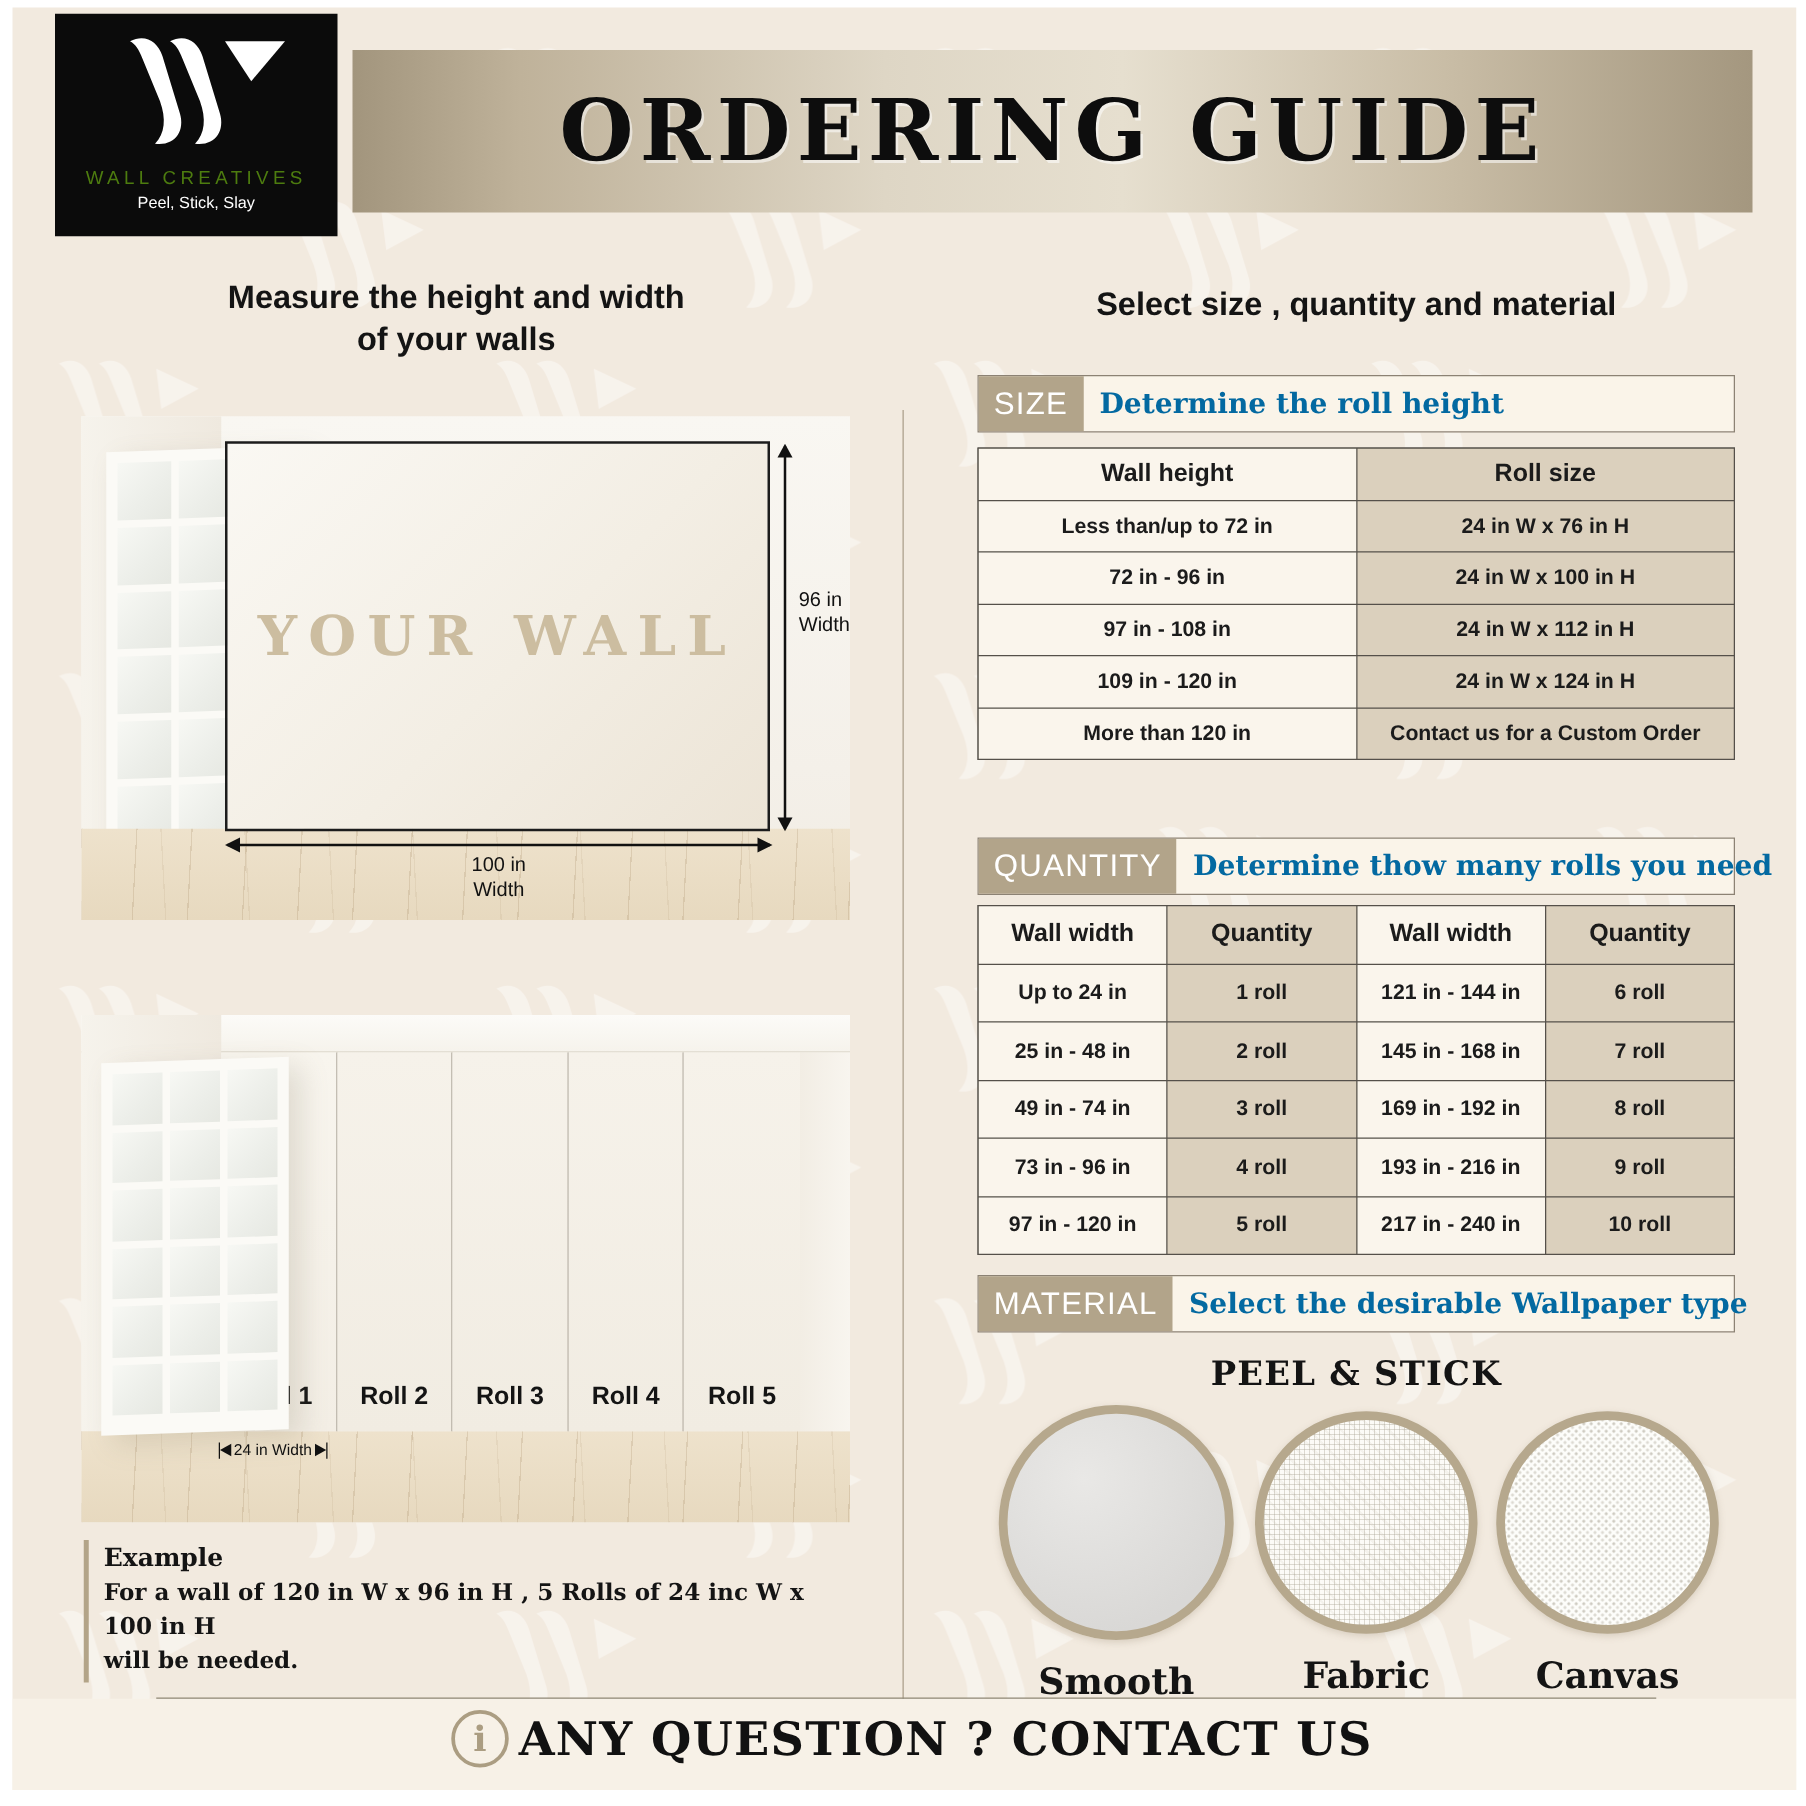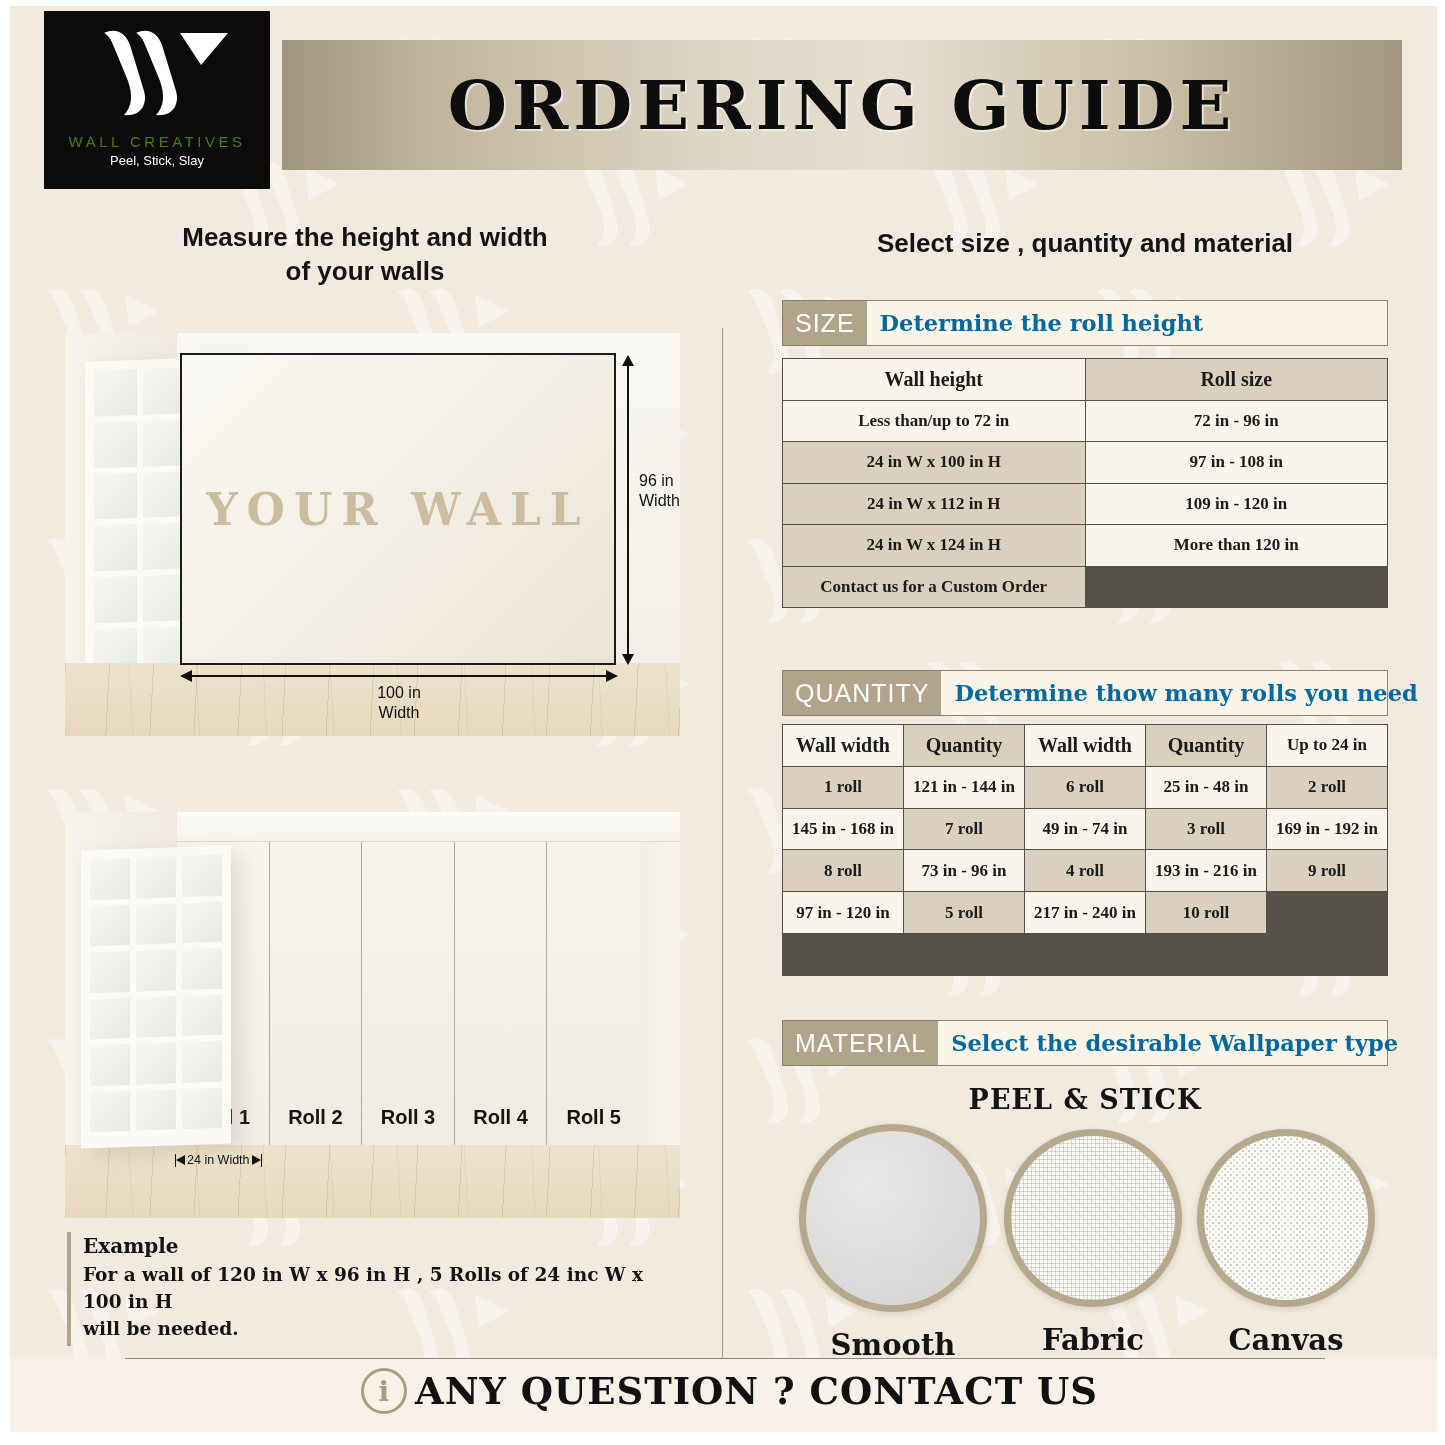--- a/index.html
+++ b/index.html
@@ -83,22 +83,22 @@
   
   .strip { position:absolute; left:772px; width:606px; height:46px; display:flex; align-items:stretch;
     border:1px solid #8c8274; background:#faf4e9; }
   .strip-label { background:#b2a48a; color:#ffffff; display:flex; align-items:center; padding:0 12px;
     font-size:25px; letter-spacing:1px; font-weight:400; }
   .strip-title { display:flex; align-items:center; padding:0 13px; font-family:"DejaVu Serif", serif; font-weight:700; font-size:22.5px; color:#0369a1; white-space:nowrap; }
   .s-size { top:294px; } .s-qty { top:664px; } .s-mat { top:1014px; }
 
   .dtable { position:absolute; left:772px; width:606px; display:grid; border:1px solid #55504a; background:#55504a; grid-gap:1px; }
   .t-size { top:352px; height:250px; grid-template-columns:1fr 1fr; grid-template-rows:repeat(6,1fr); }
-  .t-qty { top:718px; height:252px; grid-template-columns:1fr 1fr 1fr 1fr 1fr; grid-template-rows:repeat(6,1fr); }
-  .cell { display:flex; align-items:center; justify-content:center; font-family:Liberation Serif, serif; font-weight:700;
+  .t-qty { top:718px; height:280px; grid-template-columns:1fr 1fr 1fr 1fr; grid-template-rows:repeat(6,1fr); }
+  .cell { display:flex; align-items:center; justify-content:center; font-family:Liberation Sans, sans-serif; font-weight:700;
     font-size:17px; color:#1b1b1b; background:#faf5ec; text-align:center; padding:0 4px; }
   .cell.tan { background:#dbd0bd; }
   .cell.hdr { font-size:20px; }
 
   .peel { position:absolute; left:772px; top:1078px; width:606px; text-align:center;
     font-family:"DejaVu Serif", serif; font-weight:700; font-size:27px; letter-spacing:1px; color:#141414; }
 
   .swatch { position:absolute; top:1118px; width:200px; text-align:center; }
   .sw-smooth { left:783px; } .sw-fabric { left:983px; } .sw-canvas { left:1176px; }
   .sw-circle { margin:0 auto; border-radius:50%; border:7px solid #b6a88d; box-shadow:0 2px 6px rgba(140,125,100,.25); }
@@ -269,20 +269,21 @@
 
     <div class="strip s-size">
       <div class="strip-label">SIZE</div>
       <div class="strip-title">Determine the roll height</div>
     </div>
 
     <div class="dtable t-size">
       <div class="cell hdr">Wall height</div>
       <div class="cell hdr tan">Roll size</div>
       <div class="cell">Less than/up to 72 in</div>
+      <div class="cell tan">24 in W x 76 in H</div>
       <div class="cell">72 in - 96 in</div>
       <div class="cell tan">24 in W x 100 in H</div>
       <div class="cell">97 in - 108 in</div>
       <div class="cell tan">24 in W x 112  in H</div>
       <div class="cell">109 in - 120 in</div>
       <div class="cell tan">24 in W x 124 in H</div>
       <div class="cell">More than 120 in</div>
       <div class="cell tan">Contact us for a Custom Order</div>
     </div>
 

